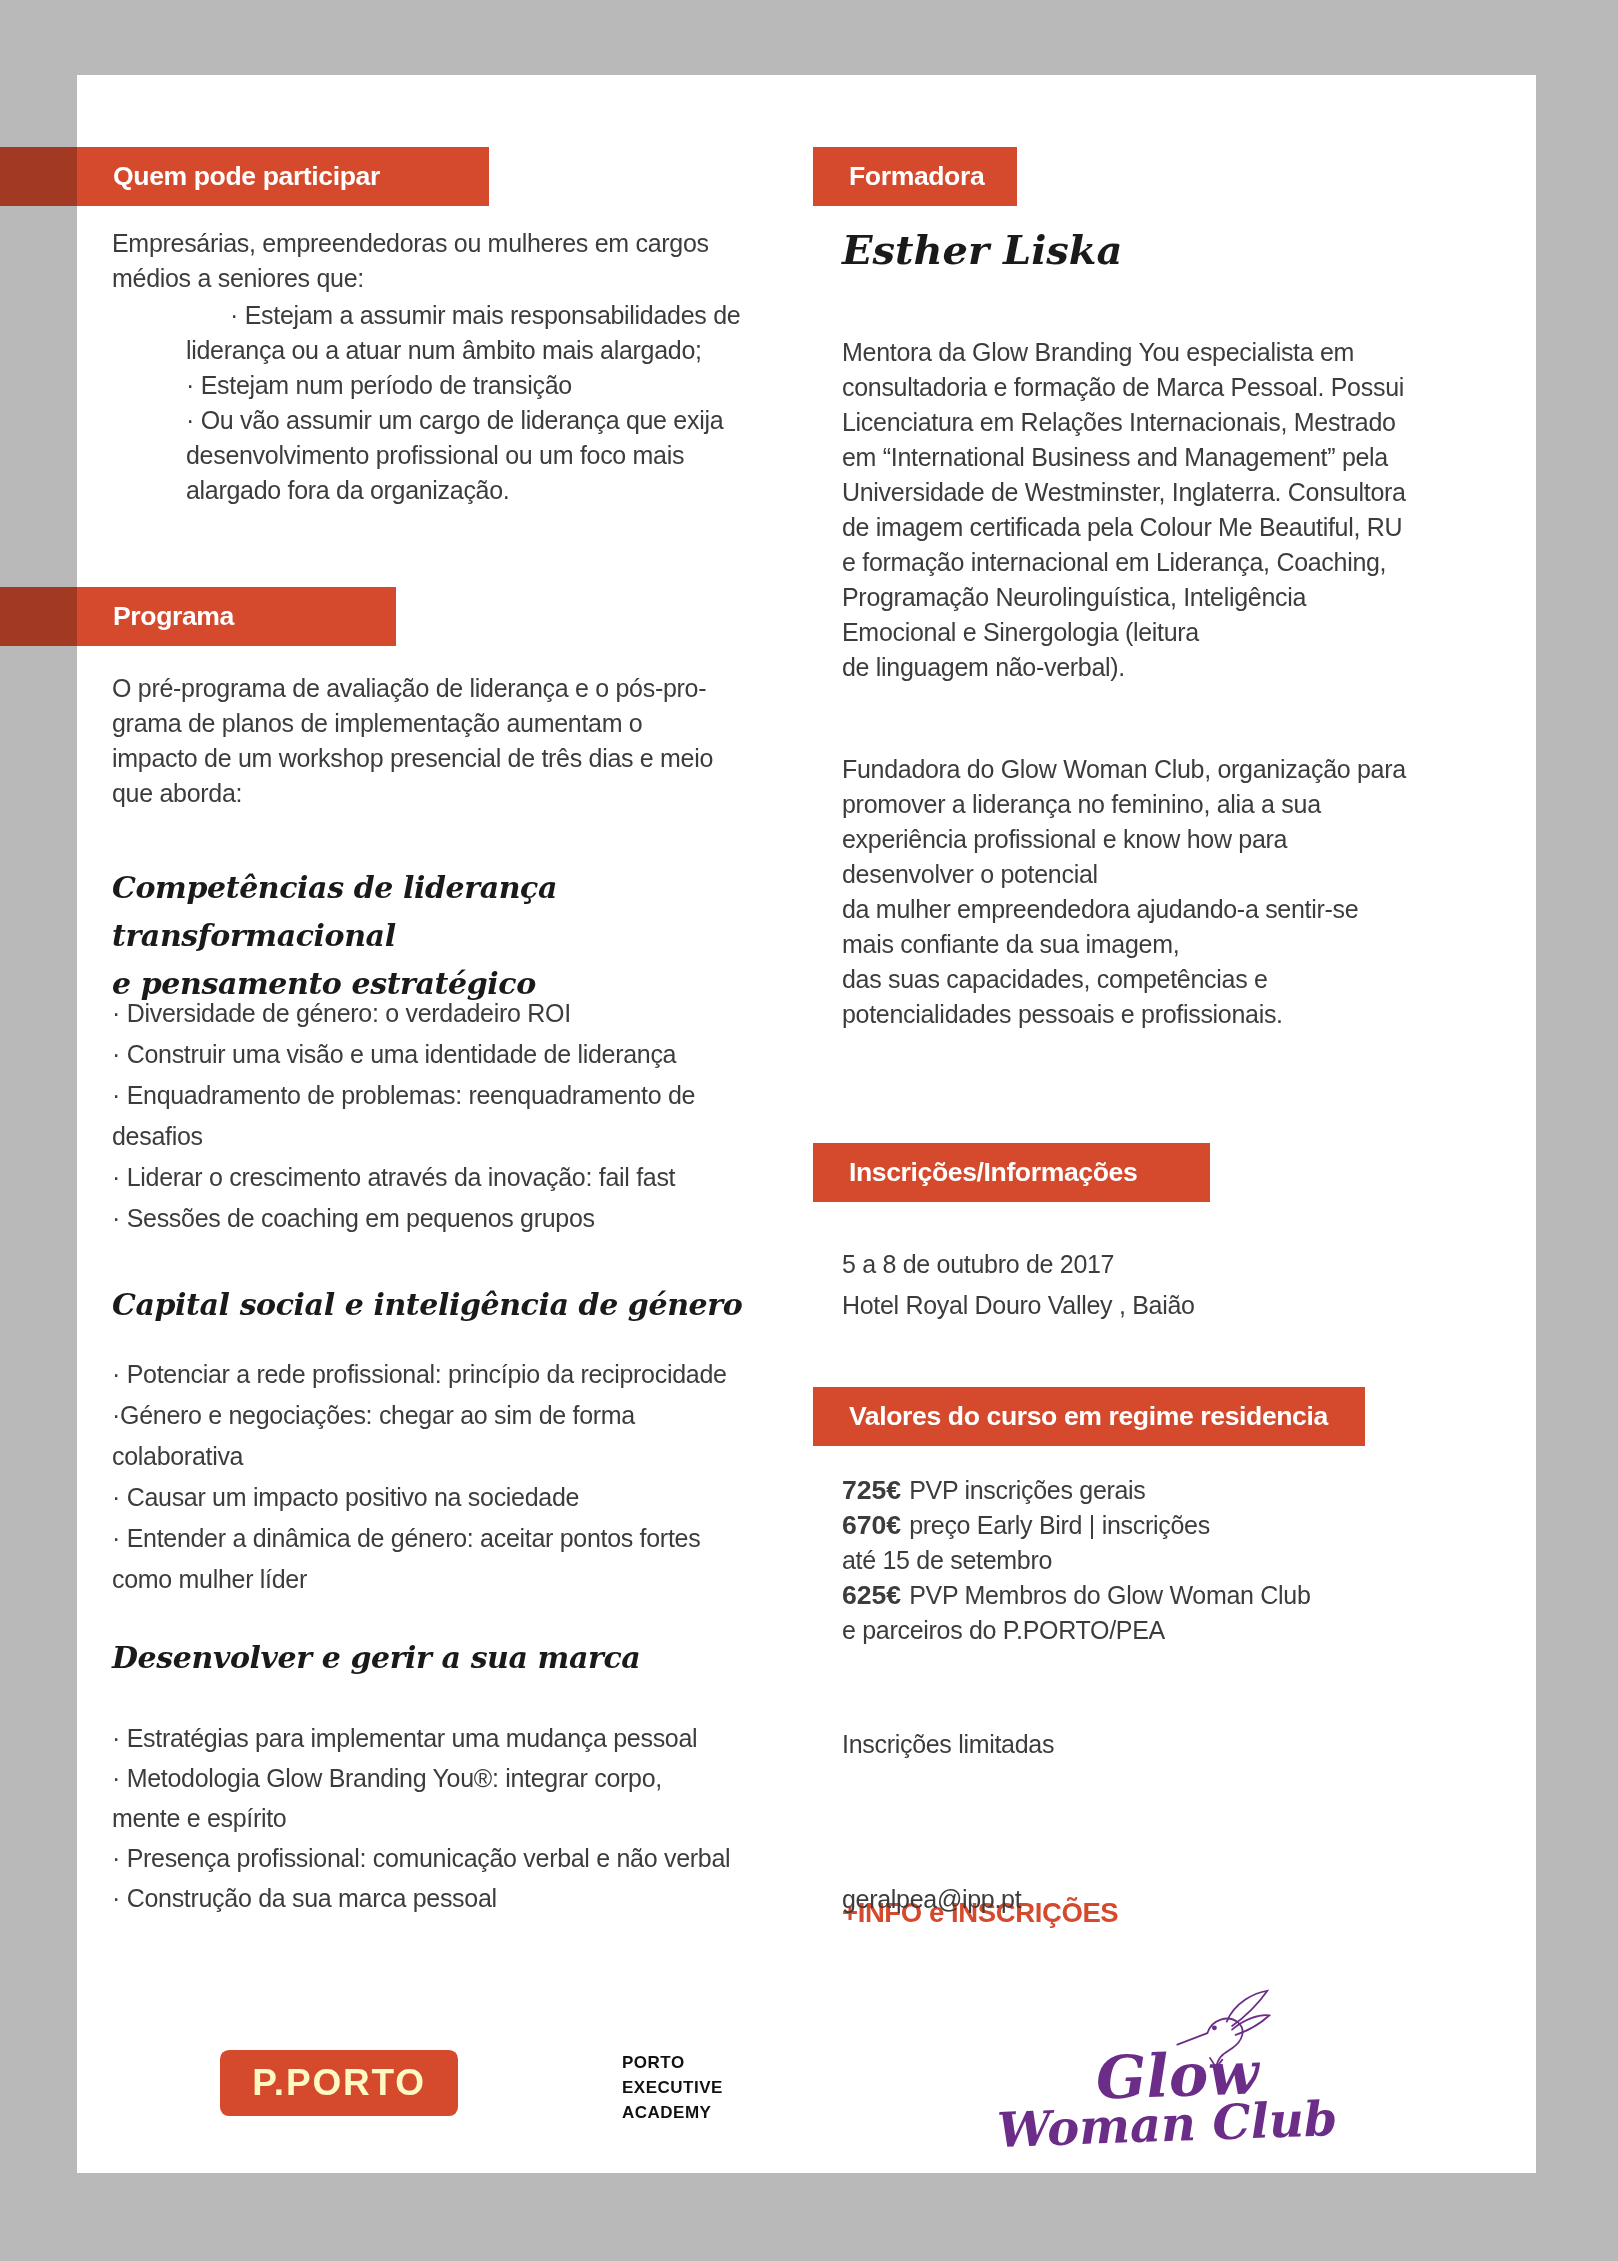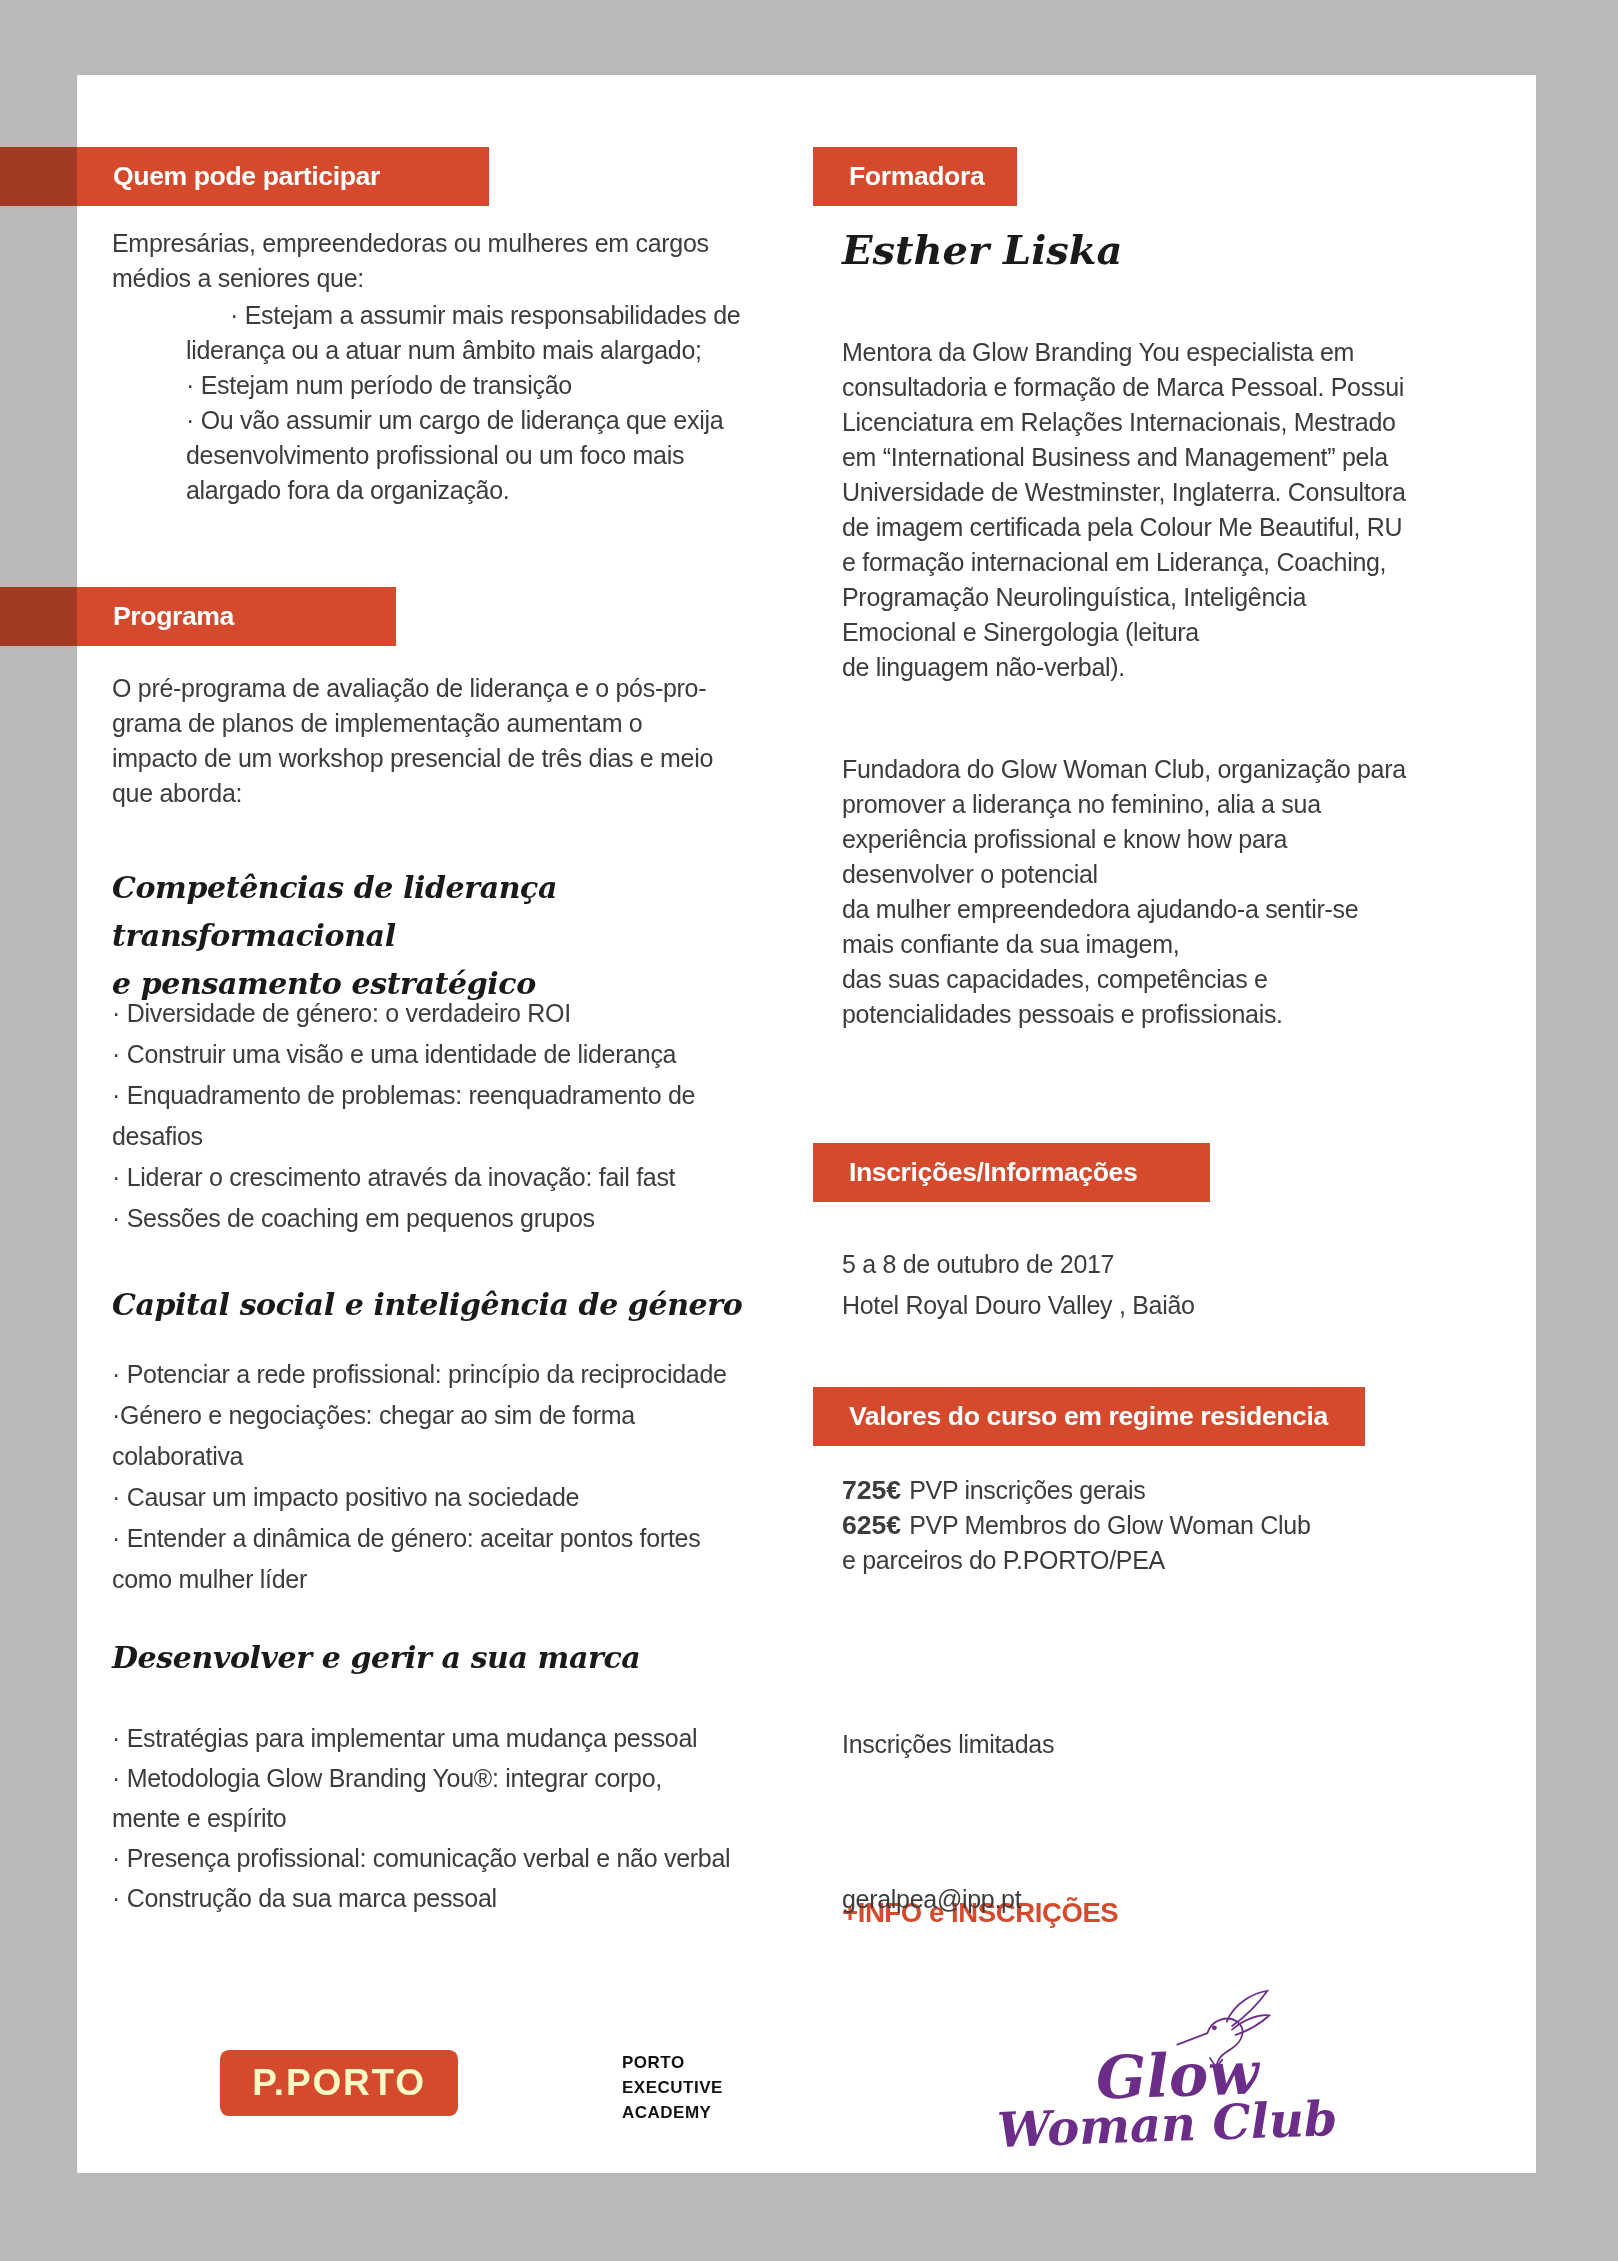--- a/index.html
+++ b/index.html
@@ -163,20 +163,22 @@
 
   <p class="abs body-text" style="left:765px;top:1169px;width:692px;line-height:41px;"><span>5 a 8 de outubro de 2017</span><br>
 <span>Hotel Royal Douro Valley , Baião</span></p>
 
   <div class="redbar inset bar-valores">
     <span class="bar-label">Valores do curso em regime residencia</span>
   </div>
 
   <div class="abs" style="left:765px;top:1398px;width:692px;">
     <p class="body-text price-row"><b>725€</b><span class="pre">PVP inscrições gerais</span></p>
+    <p class="body-text price-row"><b>670€</b><span class="pre">preço Early Bird | inscrições
+até 15 de setembro</span></p>
     <p class="body-text price-row"><b>625€</b><span class="pre">PVP Membros do Glow Woman Club
 e parceiros do P.PORTO/PEA</span></p>
   </div>
 
   <p class="abs body-text" style="left:765px;top:1652px;">Inscrições limitadas</p>
 
   <p class="abs info-label" style="left:765px;top:1822px;">+INFO e INSCRIÇÕES</p>
 
   <p class="abs body-text" style="left:765px;top:1807px;">geralpea@ipp.pt</p>
 

